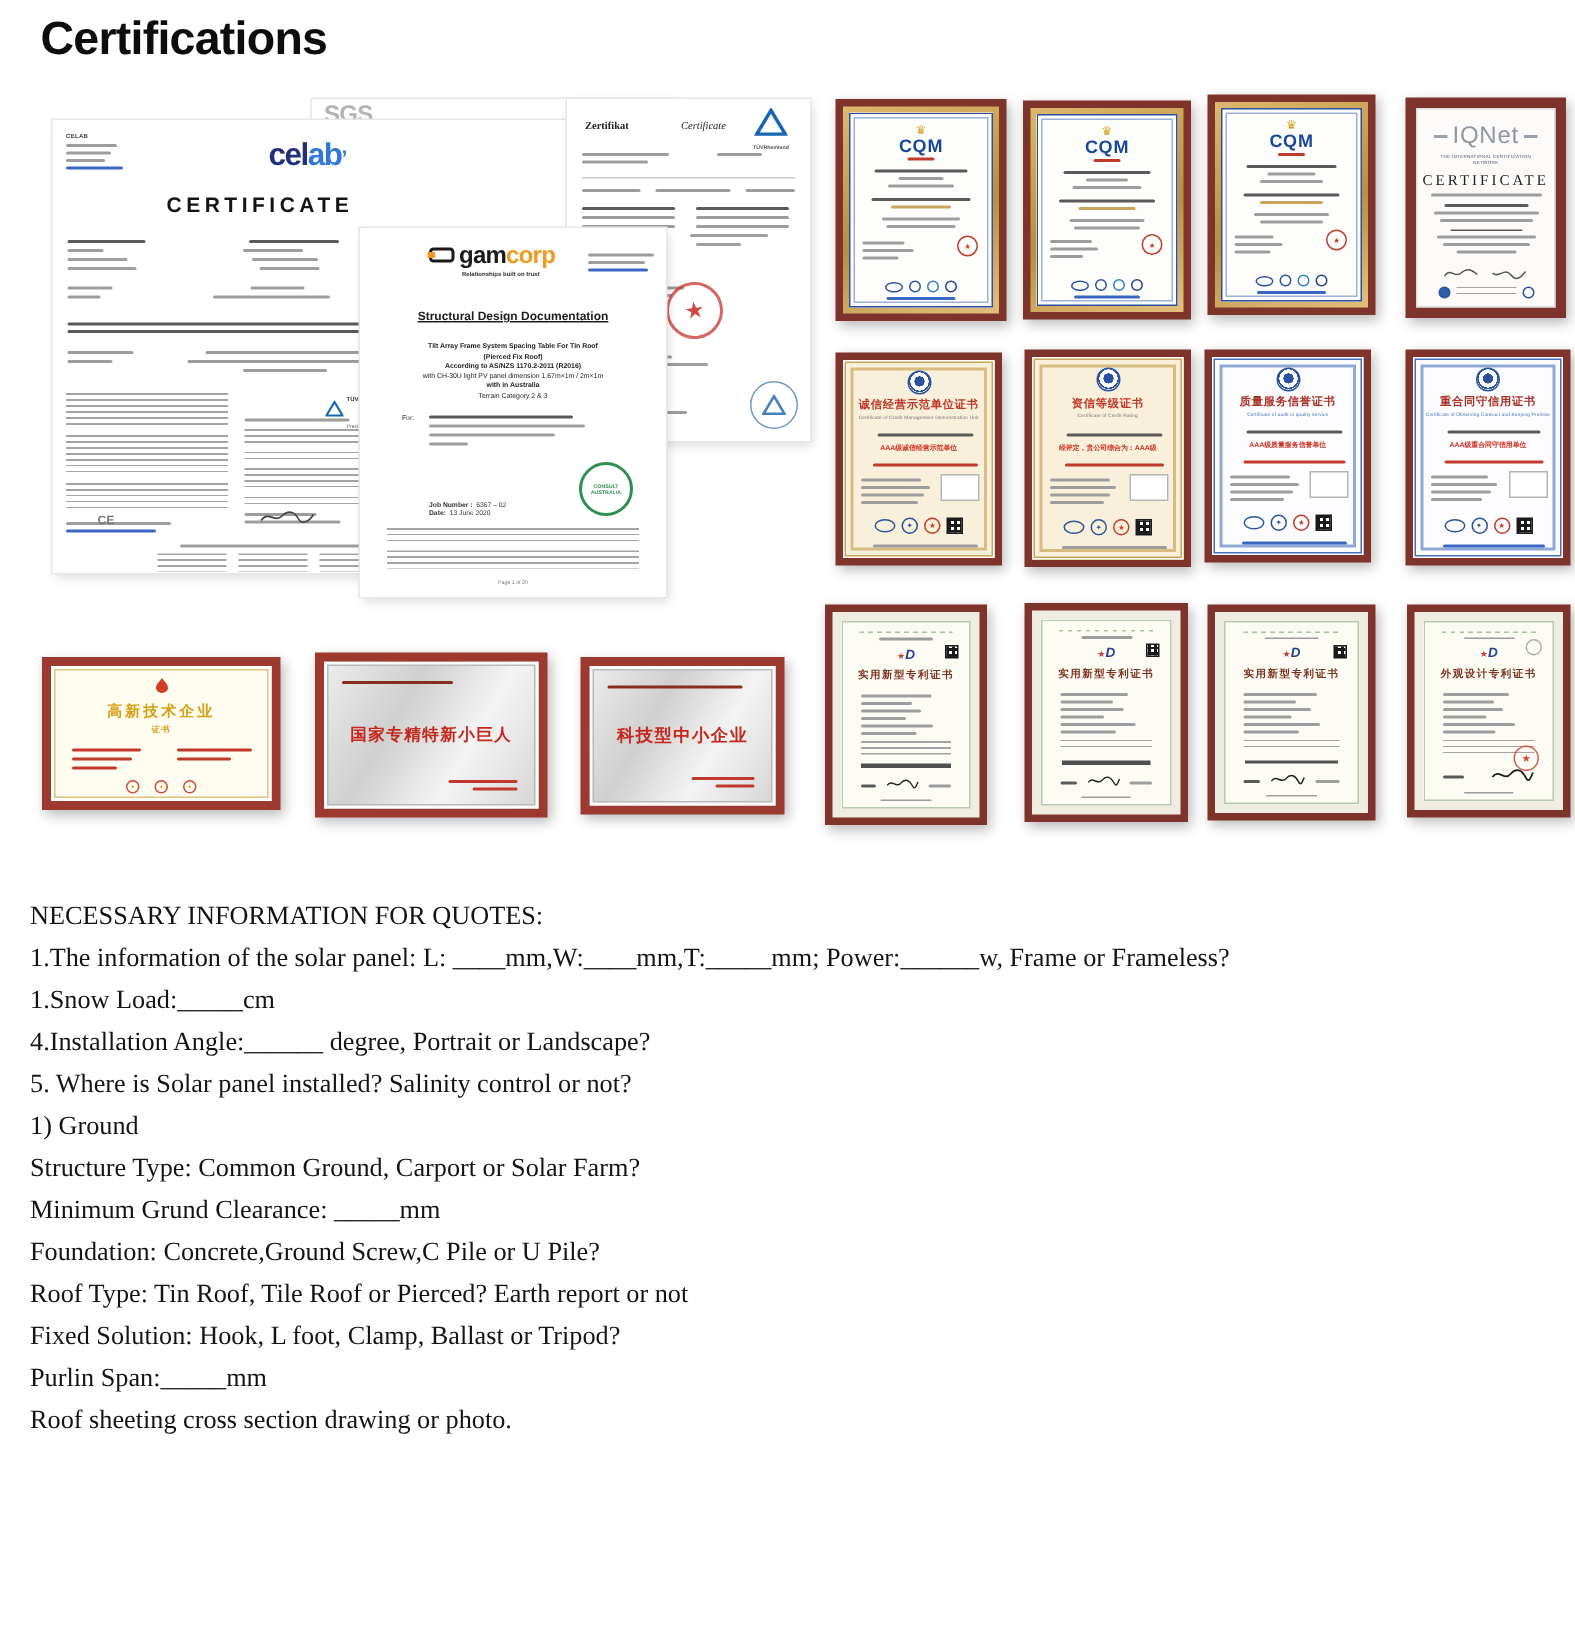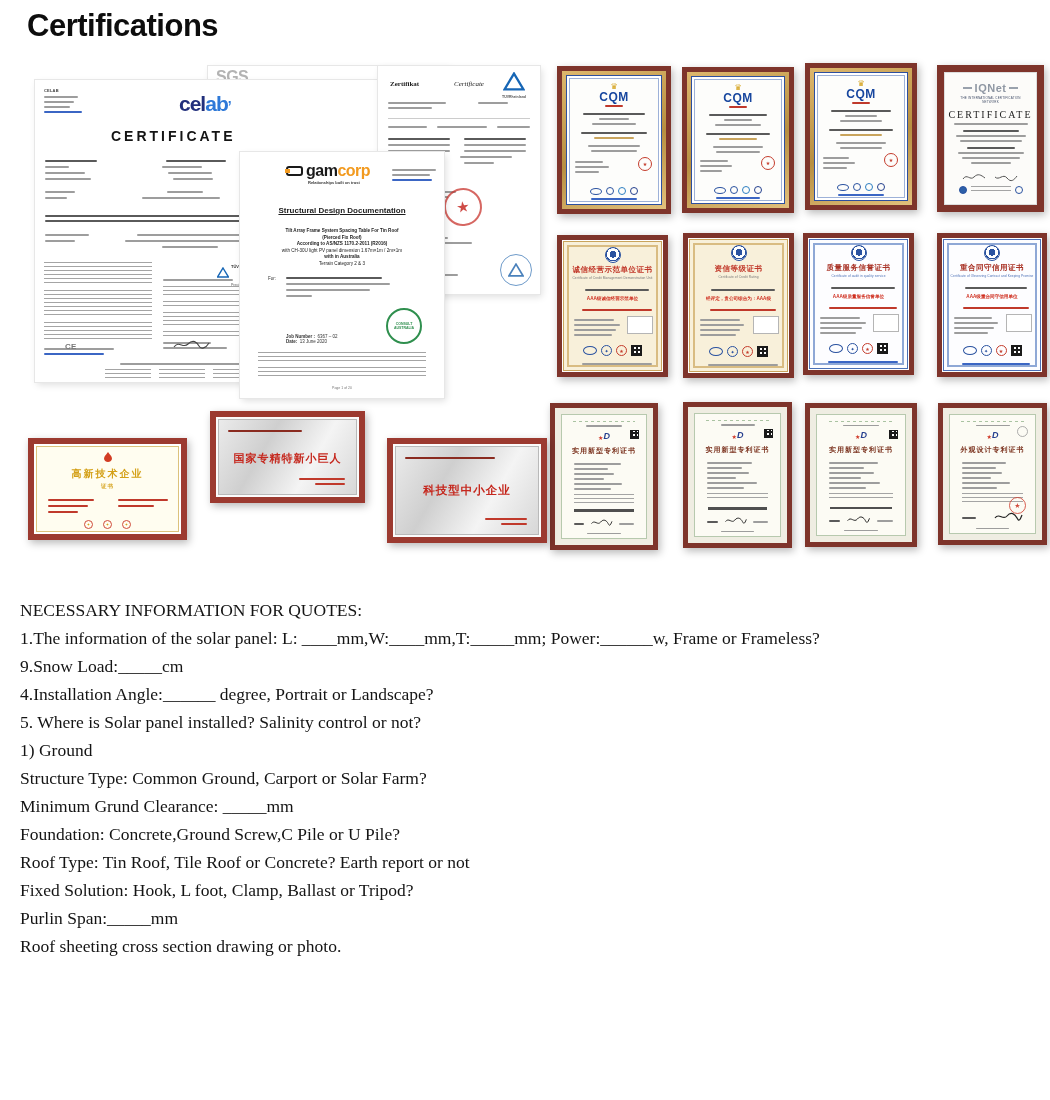--- a/index.html
+++ b/index.html
@@ -61,21 +61,21 @@
   .frame.plq{background:var(--plaque-frame,#9c3a30);padding:6px}
   .mat{background:linear-gradient(160deg,#ddb76d,#b78f41 55%,#e2c07c);padding:4px;width:100%;height:100%}
   .paper{width:100%;height:100%;position:relative;overflow:hidden}
   .cqm-paper{background:#fdfdfb;box-shadow:inset 0 0 0 1px #2d4f9e,inset 0 0 0 3px #fff,inset 0 0 0 4px #9db1d8;
              display:flex;flex-direction:column;align-items:center;padding-top:8px}
   .crown{color:#d4a017;font-size:8px;line-height:8px}
   .cqm-word{font-size:12px;font-weight:bold;color:var(--cqm-blue,#17469e);letter-spacing:.5px;line-height:12px}
   .iq-paper{background:#fcfbf9;box-shadow:inset 0 0 0 1px #ddd;display:flex;flex-direction:column;align-items:center;padding:10px 8px 6px}
   .iqhead{display:flex;align-items:center;gap:3px}
   .iqhead .dash{width:9px;height:2.5px;background:#99a1ac}
-  .iqword{color:#8f97a3;font-weight:bold;font-size:11px;letter-spacing:.5px}
+  .iqword{color:#8f97a3;font-weight:normal;font-size:16px;letter-spacing:.5px}
   .iqsub{font-size:3px;color:#44506a;text-align:center;margin-top:2px;letter-spacing:.2px}
   .iqcert{font-family:"Liberation Serif",serif;font-size:10px;letter-spacing:2px;color:#222;margin-top:5px}
   .gold-paper{background:#f8f0da;box-shadow:inset 0 0 0 1px #fff,inset 0 0 0 2px #c9a45c,inset 0 0 0 5px #f8f0da,inset 0 0 0 7px #d9bc82}
   .blue-paper{background:#fdfdff;box-shadow:inset 0 0 0 1px #fff,inset 0 0 0 2px #4a6fb5,inset 0 0 0 5px #fdfdff,inset 0 0 0 7px #8fa8d6}
   .emblem{width:16px;height:16px;border-radius:50%;border:1.5px solid #2a52a0;
           background:radial-gradient(circle at 50% 45%,#2a52a0 0 32%,#fff 33% 58%,#2a52a0 59% 68%,#fff 69%)}
   .gtitle{font-size:7.5px;font-weight:bold;color:var(--title-red,#c03527);text-align:center;letter-spacing:.5px;line-height:8px}
   .gsub{font-size:3.2px;color:#777;text-align:center;letter-spacing:.1px}
   .award{font-size:4.6px;font-weight:bold;color:#cf2e1f;text-align:center;line-height:5.5px}
   .photo{width:26px;height:18px;border:1px solid #b5b5b5;background:#fff}
@@ -744,55 +744,55 @@
           </span>
     </div>
     <div class="sealrow" style="margin-top:7px;gap:10px">
       <span class="ring">✦</span>
           <span class="ring">✦</span>
           <span class="ring">✦</span>
     </div>
   </div>
     </div>
 
-  <div class="frame plq" style="left:210px;top:411px;width:155px;height:92px">
+  <div class="frame plq" style="left:210px;top:435px;width:155px;height:110px">
       <div class="silver">
     <div class="abs" style="left:12px;top:10px">
       <span class="tl l" style="width:74px;background:#8a2b20"></span>
     </div>
     <div class="pl-title">国家专精特新小巨人</div>
     <div class="abs" style="right:14px;bottom:12px">
       <span class="tl l red" style="width:46px;margin-left:auto;margin-right:0"></span>
       <span class="tl l red" style="width:30px;margin-left:auto;margin-right:0"></span>
     </div>
   </div>
     </div>
 
-  <div class="frame plq" style="left:387px;top:438px;width:160px;height:105px">
+  <div class="frame plq" style="left:387px;top:438px;width:136px;height:105px">
       <div class="silver">
     <div class="abs" style="left:12px;top:10px">
       <span class="tl l" style="width:90px;background:#8a2b20"></span>
     </div>
     <div class="pl-title" style="font-size:11.5px">科技型中小企业</div>
     <div class="abs" style="right:14px;bottom:12px">
       <span class="tl l red" style="width:42px;margin-left:auto;margin-right:0"></span>
       <span class="tl l red" style="width:26px;margin-left:auto;margin-right:0"></span>
     </div>
   </div>
     </div>
 
 </div>
 
 <section class="faq">
   <p>NECESSARY INFORMATION FOR QUOTES:</p>
   <p>1.The information of the solar panel: L: ____mm,W:____mm,T:_____mm; Power:______w, Frame or Frameless?</p>
-  <p>9.Snow Load:_____cm</p>
+  <p>1.Snow Load:_____cm</p>
   <p>4.Installation Angle:______ degree, Portrait or Landscape?</p>
   <p>5. Where is Solar panel installed? Salinity control or not?</p>
   <p>1) Ground</p>
   <p>Structure Type: Common Ground, Carport or Solar Farm?</p>
   <p>Minimum Grund Clearance: _____mm</p>
   <p>Foundation: Concrete,Ground Screw,C Pile or U Pile?</p>
-  <p>Roof Type: Tin Roof, Tile Roof or Concrete? Earth report or not</p>
+  <p>Roof Type: Tin Roof, Tile Roof or Pierced? Earth report or not</p>
   <p>Fixed Solution: Hook, L foot, Clamp, Ballast or Tripod?</p>
   <p>Purlin Span:_____mm</p>
   <p>Roof sheeting cross section drawing or photo.</p>
 </section>
 
 </body></html>

